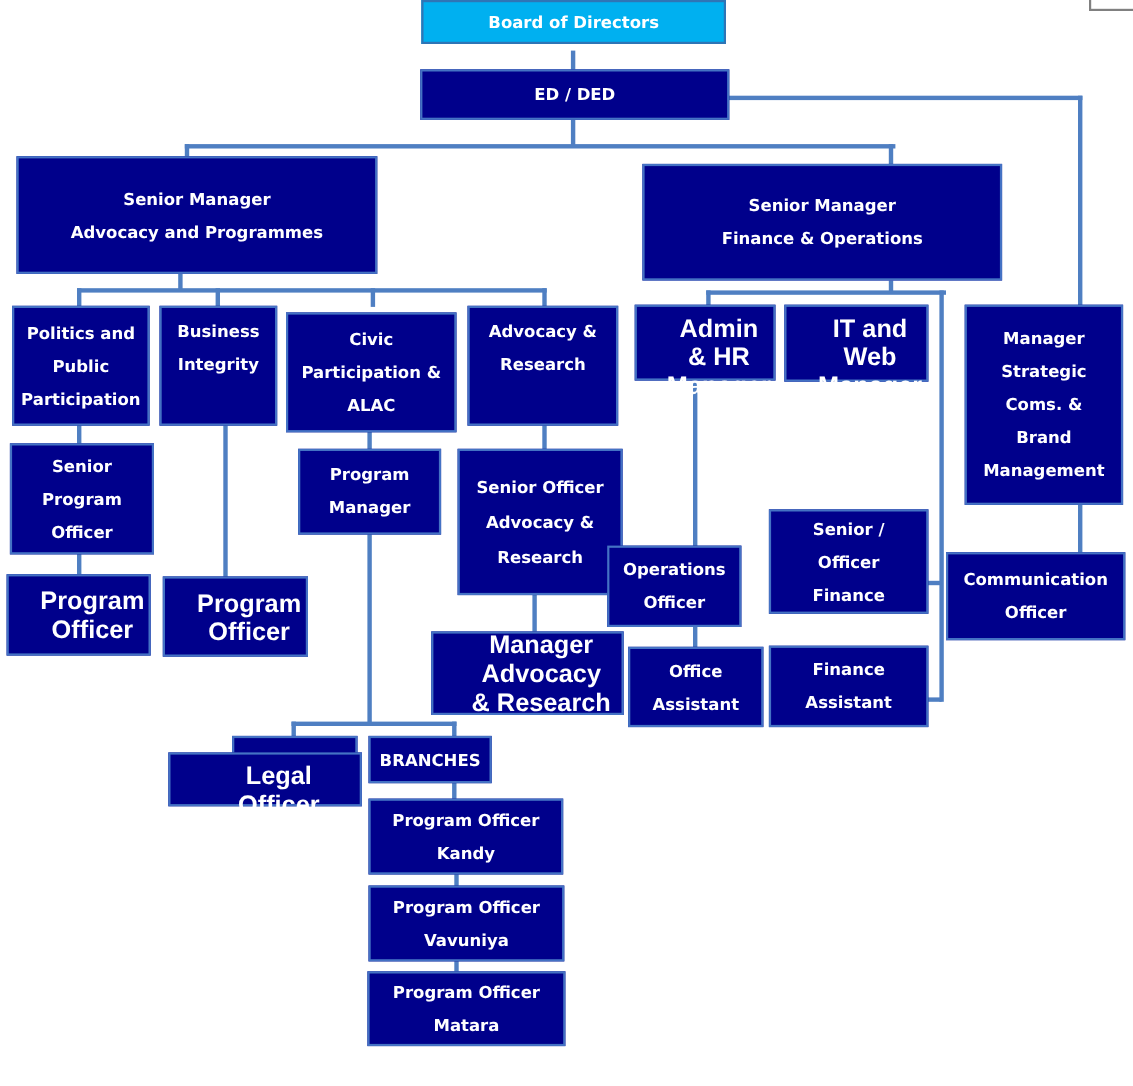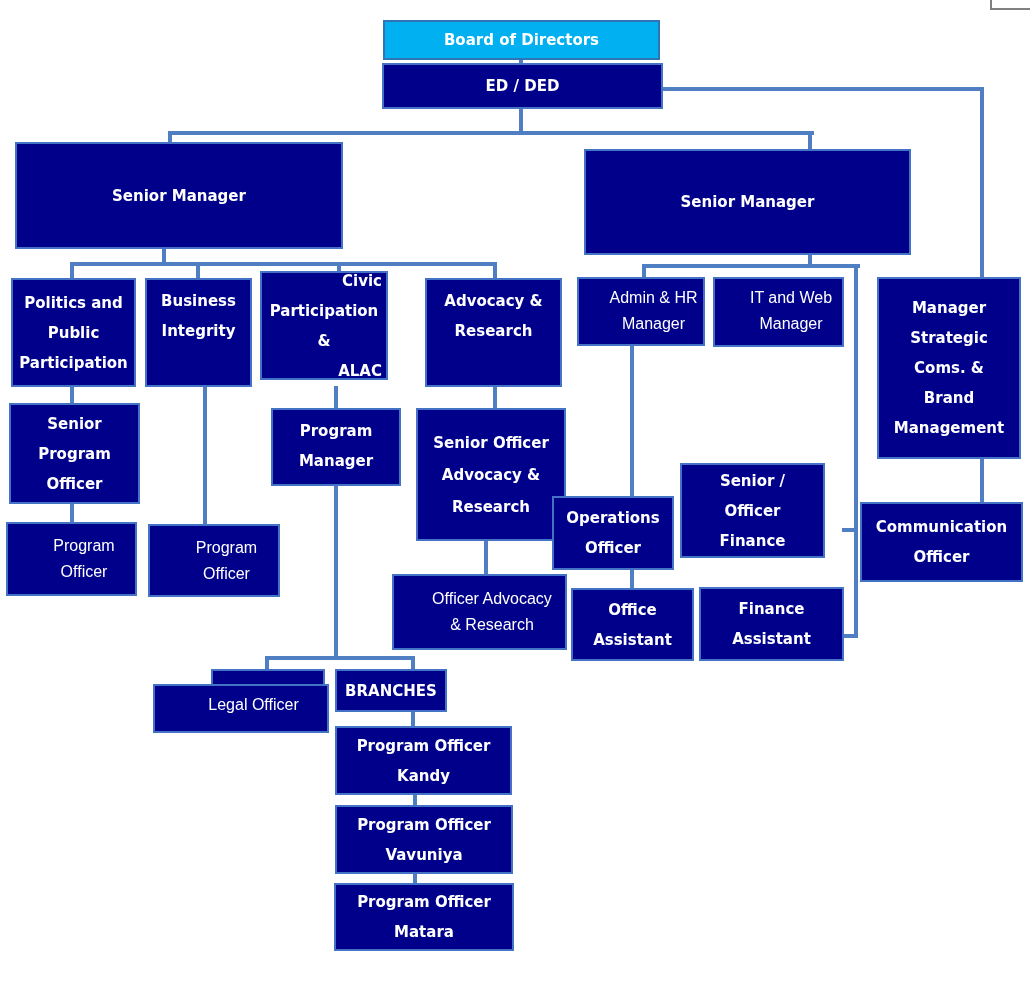--- a/index.html
+++ b/index.html
@@ -5,21 +5,21 @@
   html, body { margin: 0; padding: 0; background: #ffffff; }
   body { width: 1030px; height: 987px; position: relative; overflow: hidden;
          font-family: "DejaVu Sans", sans-serif; }
   .node { position: absolute; box-sizing: border-box; background: #00008b;
           border: 2px solid #4472c4; color: #ffffff; font-weight: bold;
           font-size: 15px; display: flex; flex-direction: column;
           align-items: center; justify-content: center; text-align: center;
           line-height: 30px; padding: 0 4px; }
   .node.light { background: #00b0f0; border-color: #2e75b6; }
   .node.top { justify-content: flex-start; padding-top: 6px; align-items: center; }
-  .node.reg { font-weight: normal; font-family: "Liberation Sans", sans-serif; font-size: 16px; line-height: 26px; padding-left: 29px; }
+  .node.reg { font-weight: bold; font-family: "Liberation Sans", sans-serif; font-size: 23px; line-height: 26px; padding-left: 29px; }
   .node span { display: block; }
   .line { position: absolute; background: #4f7fc2; }
   .h { height: 4px; }
   .v { width: 4px; }
   .corner-box { position: absolute; right: 0; top: 0; width: 38px; height: 8px;
                 border: 2px solid #808080; border-top: none; border-right: none; }
 </style>
 </head>
 <body>
 
@@ -62,44 +62,46 @@
   <div class="line v" style="left:265px; top:710px; height:18px;"></div>
   <div class="line v" style="left:411px; top:710px; height:18px;"></div>
   <div class="line v" style="left:413px; top:793px; height:14px;"></div>
   <div class="line v" style="left:413px; top:872px; height:14px;"></div>
 
   <div class="line v" style="left:630px; top:345px; height:153px;"></div>
   <div class="line v" style="left:630px; top:568px; height:22px;"></div>
   <div class="line v" style="left:980px; top:457px; height:46px;"></div>
 </div>
 
-<div class="node light" style="left:383px; top:20px; width:277px; height:40px;">
+<div class="node light" style="left:383px; top:0; width:277px; height:40px;">
     <span>Board of Directors</span>
   </div>
 <div class="node" style="left:382px; top:63px; width:281px; height:46px;">
     <span>ED / DED</span>
   </div>
 
 <div class="node" style="left:15px; top:142px; width:328px; height:107px;">
     <span>Senior Manager</span>
+    <span>Advocacy and Programmes</span>
   </div>
 <div class="node" style="left:584px; top:149px; width:327px; height:106px;">
     <span>Senior Manager</span>
+    <span>Finance &amp; Operations</span>
   </div>
 
 <div class="node" style="left:11px; top:278px; width:125px; height:109px;text-align:right;">
     <span>Politics and</span>
     <span>Public</span>
     <span>Participation</span>
   </div>
 <div class="node top" style="left:145px; top:278px; width:107px; height:109px;">
     <span>Business</span>
     <span>Integrity</span>
   </div>
-<div class="node" style="left:260px; top:271px; width:128px; height:109px;align-items:flex-end;">
+<div class="node" style="left:260px; top:284px; width:155px; height:109px;">
     <span>Civic</span>
     <span>Participation &amp;</span>
     <span>ALAC</span>
   </div>
 <div class="node top" style="left:425px; top:278px; width:137px; height:109px;">
     <span>Advocacy &amp;</span>
     <span>Research</span>
   </div>
 
 <div class="node reg top" style="left:577px; top:277px; width:128px; height:69px;">
@@ -134,33 +136,33 @@
 <div class="node top" style="left:271px; top:408px; width:130px; height:78px;">
     <span>Program</span>
     <span>Manager</span>
   </div>
 <div class="node" style="left:416px; top:408px; width:150px; height:133px; line-height:32px;">
     <span>Senior Officer</span>
     <span>Advocacy &amp;</span>
     <span>Research</span>
   </div>
 <div class="node reg" style="left:392px; top:574px; width:175px; height:76px;">
-    <span>Officer Advocacy</span>
+    <span>Manager Advocacy</span>
     <span>&amp; Research</span>
   </div>
 
 <div class="node" style="left:552px; top:496px; width:122px; height:74px;">
     <span>Operations</span>
     <span>Officer</span>
   </div>
 <div class="node" style="left:571px; top:588px; width:123px; height:73px;">
     <span>Office</span>
     <span>Assistant</span>
   </div>
-<div class="node" style="left:680px; top:463px; width:145px; height:95px;justify-content:center;">
+<div class="node" style="left:699px; top:463px; width:145px; height:95px;justify-content:center;">
     <span>Senior /</span>
     <span>Officer</span>
     <span>Finance</span>
   </div>
 <div class="node" style="left:699px; top:587px; width:145px; height:74px;">
     <span>Finance</span>
     <span>Assistant</span>
   </div>
 <div class="node" style="left:860px; top:502px; width:163px; height:80px;">
     <span>Communication</span>

